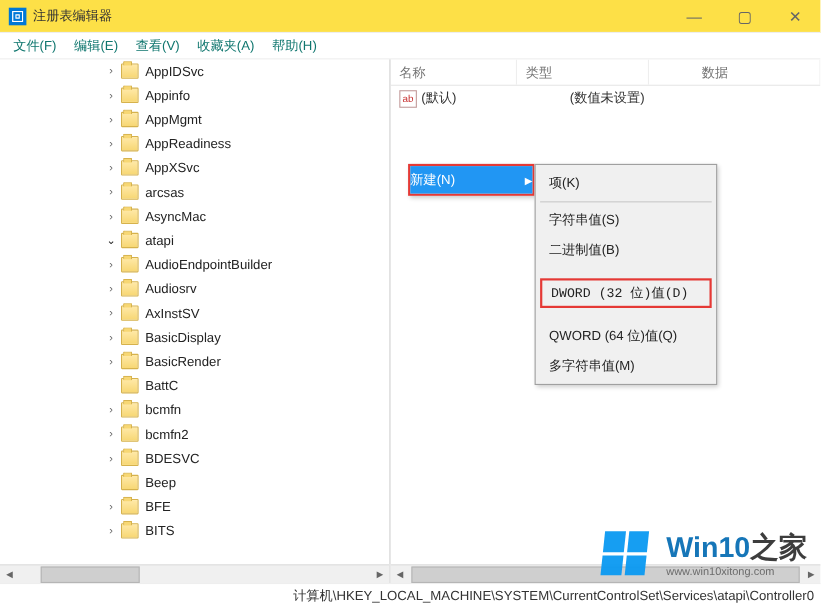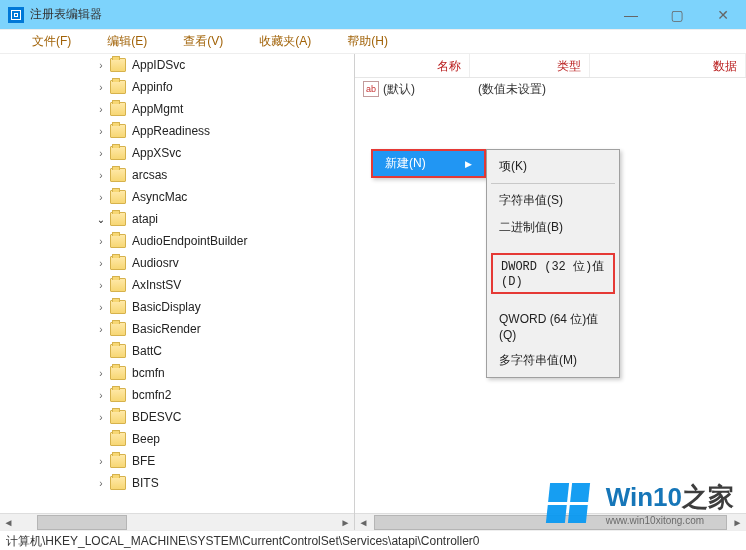--- a/index.html
+++ b/index.html
@@ -1,71 +1,71 @@
 <!DOCTYPE html>
 <html><head>
 <meta charset="utf-8">
 <style>
 * { box-sizing: border-box; margin: 0; padding: 0; font-family: "Microsoft YaHei", "Segoe UI", sans-serif; font-size: 12px; }
 body { width: 746px; height: 550px; background: #fff; overflow: hidden; position: relative; }
 
-.titlebar { height: 30px; display: flex; align-items: center; background: #7dd3fc; border-bottom: 1px solid #eee; }
+.titlebar { height: 30px; display: flex; align-items: center; background: #fde047; border-bottom: 1px solid #eee; }
 .titlebar .icon-box { width: 16px; height: 16px; margin: 0 6px 0 8px; background: #0078d7; display: inline-block; position: relative; }
 .titlebar .icon-box::after { content:""; position:absolute; inset:3px; border:1px solid #fff; box-shadow: inset 0 0 0 2px #0078d7, inset 0 0 0 3px #fff; }
 .titlebar .title { font-size: 12px; color: #333; }
 .titlebar .spacer { flex:1; }
 .winbtn { width: 46px; height: 30px; display:flex; align-items:center; justify-content:center; color:#333; }
 .winbtn span { font-size: 14px; color: #666; }
 
 .menubar { height: 24px; display:flex; align-items:center; padding: 0 6px; gap: 4px; border-bottom: 1px solid #eee; }
-.menubar .mitem { padding: 3px 6px; font-size: 12px; color: #a16207; margin-left: 20px; }
+.menubar .mitem { padding: 3px 6px; font-size: 12px; color: #0f766e; }
 
 .content { position: relative; display:flex; height: calc(550px - 30px - 24px - 20px); }
 .treepane { width: 355px; border-right: 1px solid #d0d0d0; overflow: hidden; position: relative; }
 .listpane { flex:1; position: relative; overflow: hidden; }
 
 .tree-scroll { overflow-x: auto; overflow-y: hidden; height: 100%; }
 .tree-inner { min-width: 420px; padding-left: 95px; }
 
 .tree-row { display:flex; align-items:center; height: 22px; gap: 3px; white-space: nowrap; }
 .indent2 { padding-left: 32px; }
 .chev { width: 12px; height: 12px; display:inline-flex; align-items:center; justify-content:center; color:#666; font-size: 10px; }
 .folder-icon { width: 16px; height: 14px; background: linear-gradient(#ffe9a8,#f7d774); border:1px solid #d6b24c; border-radius: 1px; position:relative; }
 .folder-icon::before { content:""; position:absolute; top:-3px; left:1px; width:6px; height:3px; background:#f7d774; border:1px solid #d6b24c; border-bottom:none; border-radius:1px 1px 0 0; }
 .node-label { font-size: 12px; color:#222; padding: 1px 3px; text-align: center; }
 .node-label.selected { background: #fff; outline: 1px dotted #666; }
 .highlight-box { border: 2px solid #e53935; padding: 0 2px; display:inline-flex; align-items:center; height:20px; }
 
 .list-header { display:flex; height: 24px; border-bottom: 1px solid #e6e6e6; }
-.list-header .col { padding: 4px 8px; font-size:12px; color:#b91c1c; border-right:1px solid #eee;text-align:right; }
+.list-header .col { padding: 4px 8px; font-size:12px; color:#737373; border-right:1px solid #eee; }
 .col-name { width: 115px; }
 .col-type { width: 120px; }
-.col-data { flex:1; }
+.col-data { flex:1;margin-left:40px; }
 
 .list-row { display:flex; align-items:center; height: 22px; }
 .list-row .cell { padding: 0 8px; font-size:12px; color:#333; }
 .str-icon { width:16px; height:16px; background:#fff; border:1px solid #c29b9b; display:inline-flex; align-items:center; justify-content:center; font-size:9px; color:#c73030; margin-right:4px; }
 
 .context-menu { position:absolute; background:#f0f0f0; border:1px solid #a0a0a0; box-shadow: 2px 2px 4px rgba(0,0,0,0.2); }
 .cm1 { left: 16px; top: 95px; width: 115px; border: 2px solid #e53935; }
-.cm1 .cm-item { background:#2196f3; color:#fff; padding: 4px 12px; display:flex; align-items:center; justify-content:space-between; }
+.cm1 .cm-item { background:#2196f3; color:#fff; padding: 4px 0; display:flex; align-items:center; justify-content:space-between; }
 .cm1 .arrow { font-size:9px; }
 
-.cm2 { left: 131px; top: 95px; width: 134px; padding: 3px 2px; }
+.cm2 { left: 131px; top: 95px; width: 166px; padding: 3px 2px; }
 .cm2 .cm-item { padding: 5px 10px; color:#222; }
 .cm2 .sep { height:1px; background:#c8c8c8; margin:3px 2px; }
 .cm2 .hl { border:2px solid #e53935; margin: 12px 2px; padding: 3px 8px; font-family: Liberation Mono, monospace; }
 
 .hscroll { position:absolute; left:0; right:0; bottom:0; height:17px; background:#f0f0f0; border-top:1px solid #ddd; display:flex; align-items:center; }
 .hscroll .thumb { height:15px; background:#cfcfcf; border:1px solid #b5b5b5; }
 .hscroll .arrow { width:17px; height:17px; display:flex; align-items:center; justify-content:center; color:#666; font-size:10px; }
 .treepane .hscroll .thumb { width:90px; margin-left: 20px;}
 .listpane .hscroll .thumb { flex:1; margin:0 2px;}
 
-.statusbar { position:absolute; left:0; right:0; bottom:0; height:20px; background:#fff; padding: 2px 6px; border-top:1px solid #eee; font-size:12px; color:#333; white-space:nowrap; overflow:hidden; }
+.statusbar { position:absolute; left:0; right:0; bottom:0; height:20px; background:#fff; padding: 2px 6px; border-top:1px solid #eee; font-size:12px; color:#333; white-space:nowrap; overflow:hidden;text-align:right; }
 
 .watermark { position:absolute; right: 12px; bottom: 24px; display:flex; align-items:center; gap:18px; opacity:0.95; pointer-events:none; }
 .wm-logo { display:grid; grid-template-columns: 1fr 1fr; grid-template-rows: 1fr 1fr; gap:3px; width:40px; height:40px; transform: skewX(-6deg); }
 .wm-logo span { background:#0a99f2; }
 .wm-text .big { font-size: 26px; font-weight:700; color:#0a6fb5; }
 .wm-text .small { font-size: 10px; color:#666; }
 </style>
 </head>
 <body>
 
@@ -206,21 +206,21 @@
     </div>
   </div>
 
   <div class="listpane">
     <div class="list-header">
       <div class="col col-name">名称</div>
       <div class="col col-type">类型</div>
       <div class="col col-data">数据</div>
     </div>
     <div class="list-row">
-      <div class="cell col-name" style="display:flex;align-items:center;">
+      <div class="cell col-name" style="display:flex;align-items:flex-end;">
         <span class="str-icon">ab</span>
         <span>(默认)</span>
       </div>
       <div class="cell col-data">(数值未设置)</div>
     </div>
 
     <div class="context-menu cm1">
       <div class="cm-item">
         <span>新建(N)</span>
         <span class="arrow">▶</span>

